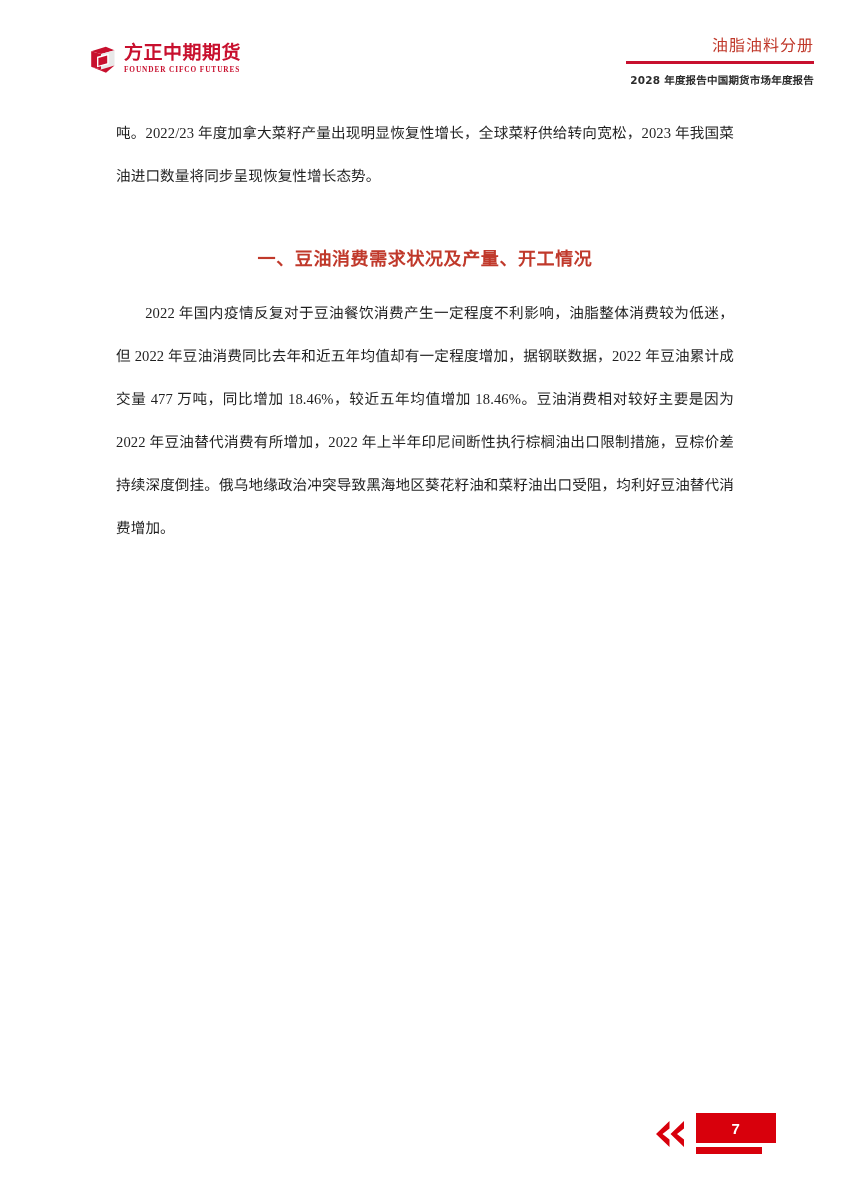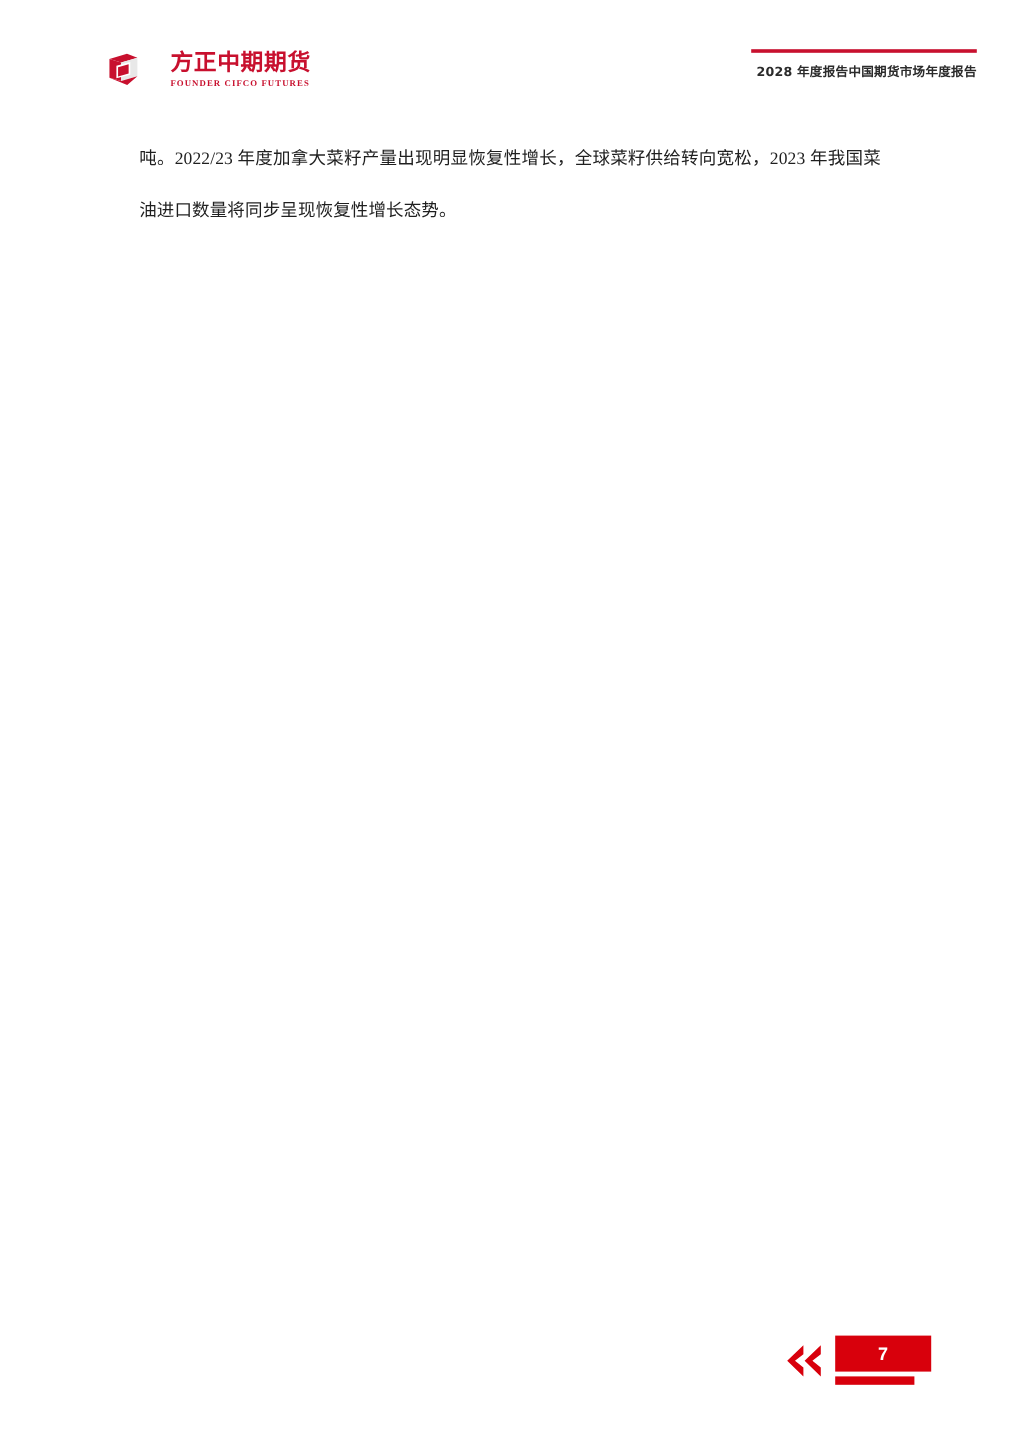--- a/index.html
+++ b/index.html
@@ -32,22 +32,21 @@
     width: 850px;
     height: 100px;
     box-sizing: border-box;
   }
 
   .brand-logo {
     position: absolute;
     left: 88px;
     top: 42px;
     display: flex;
-    align-items: flex-start;
-    gap: 18px;
+    align-items: flex-end;
   }
   .brand-mark {
     width: 30px;
     height: 30px;
     flex: 0 0 30px;
     position: relative;
     margin-right: 6px;
     margin-top: 1px;
   }
   .brand-mark svg { display: block; }
@@ -225,41 +224,44 @@
           <path d="M10.4 13.0 L19.2 10.6 L19.2 18.3 L10.4 20.7 Z" fill="#c8102e"></path>
         </svg>
       </span>
       <span class="brand-words">
         <span class="brand-cn">方正中期期货</span>
         <span class="brand-en">FOUNDER CIFCO FUTURES</span>
       </span>
     </div>
 
     <div class="header-right">
+      <div class="header-volume">油脂油料分册</div>
       <div class="header-rule"></div>
       <div class="header-sub">2028 年度报告中国期货市场年度报告</div>
     </div>
 
   </div>
 
   <div class="content">
 
     <p class="para">吨。2022/23 年度加拿大菜籽产量出现明显恢复性增长，全球菜籽供给转向宽松，2023 年我国菜油进口数量将同步呈现恢复性增长态势。</p>
 
     <div class="gap-before-h1"></div>
 
 
     <div class="gap-after-h1"></div>
 
+    <h2 class="heading-sub">一、豆油消费需求状况及产量、开工情况</h2>
 
     <div class="gap-after-h2"></div>
 
 
     <div class="gap-para"></div>
 
+    <p class="para indent">2022 年国内疫情反复对于豆油餐饮消费产生一定程度不利影响，油脂整体消费较为低迷，但 2022 年豆油消费同比去年和近五年均值却有一定程度增加，据钢联数据，2022 年豆油累计成交量 477 万吨，同比增加 18.46%，较近五年均值增加 18.46%。豆油消费相对较好主要是因为 2022 年豆油替代消费有所增加，2022 年上半年印尼间断性执行棕榈油出口限制措施，豆棕价差持续深度倒挂。俄乌地缘政治冲突导致黑海地区葵花籽油和菜籽油出口受阻，均利好豆油替代消费增加。</p>
 
   </div>
 
   <div class="page-footer">
     <div class="footer-inner">
       <span class="footer-chevron">
         <svg width="34" height="30" viewBox="0 0 34 30" aria-hidden="true">
           <path d="M15.5 2 L15.5 9.5 L8.5 15 L15.5 20.5 L15.5 28 L2 15 Z" fill="#d8000c"></path>
           <path d="M30 2 L30 9.5 L23 15 L30 20.5 L30 28 L16.5 15 Z" fill="#d8000c"></path>
         </svg>

